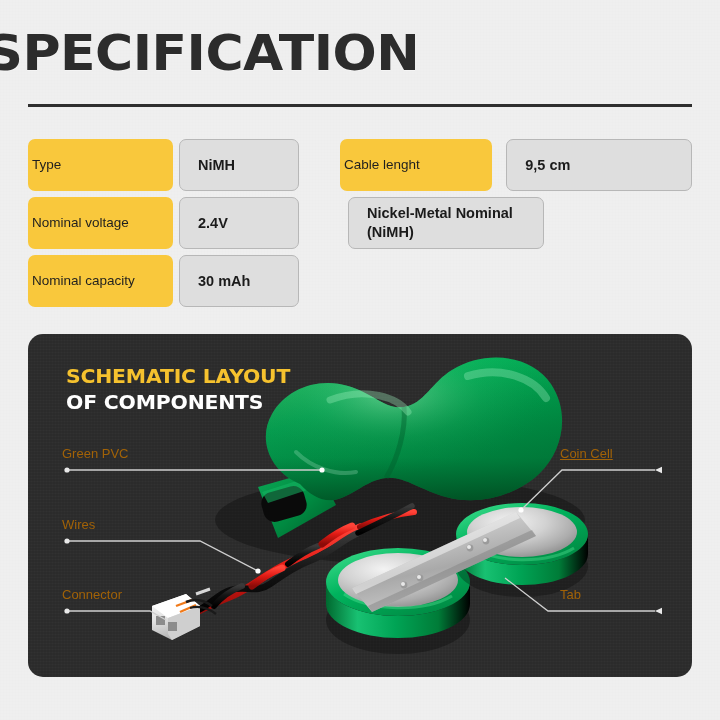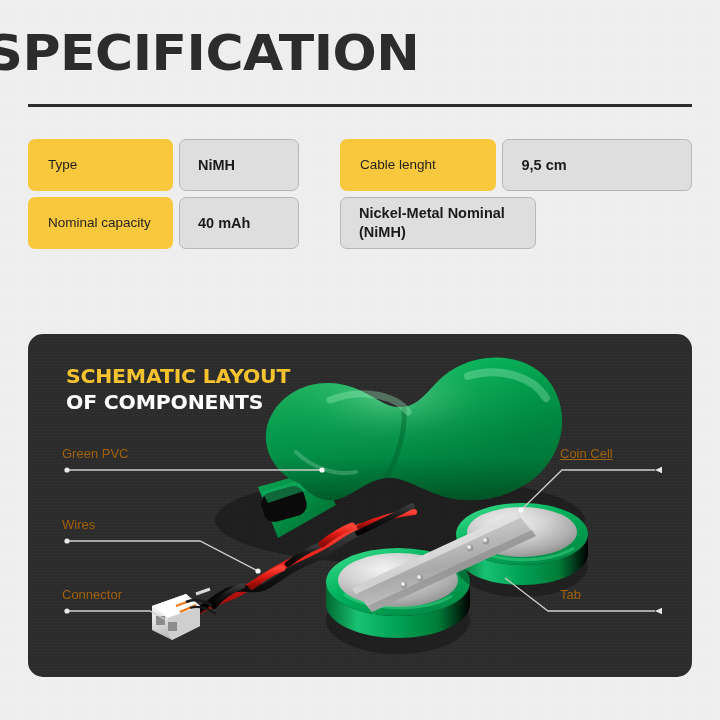--- a/index.html
+++ b/index.html
@@ -74,35 +74,35 @@
     align-items: center;
     box-sizing: border-box;
     min-height: 52px;
   }
   .spec-label {
     background: #f9c83c;
     color: #1f1f1f;
     font-size: 13.5px;
     font-weight: 400;
     line-height: 1.28;
-    padding: 6px 0 6px 20px;
+    padding: 6px 0 6px 4px;
   }
   .spec-value {
     background: #dedede;
     border: 1px solid #b7b7b7;
     color: #1b1b1b;
     font-size: 14.5px;
     font-weight: 700;
     line-height: 1.28;
     padding: 6px 10px 6px 18px;
   }
   .left  .spec-label { width: 145px; }
   .left  .spec-value { width: 120px; }
   .right .spec-label { width: 162px; }
-  .right .spec-value { width: 196px; }
+  .right .spec-value { width: 196px; margin-left: 8px; }
 
   
   .panel {
     position: absolute;
     left: 28px;
     top: 334px;
     width: 664px;
     height: 343px;
     border-radius: 15px;
     background: #2d2d2d;
@@ -163,22 +163,26 @@
 <div class="title-rule"></div>
 
 <div class="spec">
 
   <div class="spec-col left">
     <div class="spec-row">
       <div class="spec-label">Type</div>
       <div class="spec-value">NiMH</div>
     </div>
     <div class="spec-row">
+      <div class="spec-label">Nominal voltage</div>
+      <div class="spec-value">2.4V</div>
+    </div>
+    <div class="spec-row">
       <div class="spec-label">Nominal capacity</div>
-      <div class="spec-value">40 mAh</div>
+      <div class="spec-value">30 mAh</div>
     </div>
   </div>
 
   <div class="spec-col right">
     <div class="spec-row">
       <div class="spec-label">Cable lenght</div>
       <div class="spec-value">9,5 cm</div>
     </div>
     <div class="spec-row">
       <div class="spec-value">Nickel-Metal Nominal (NiMH)</div>

